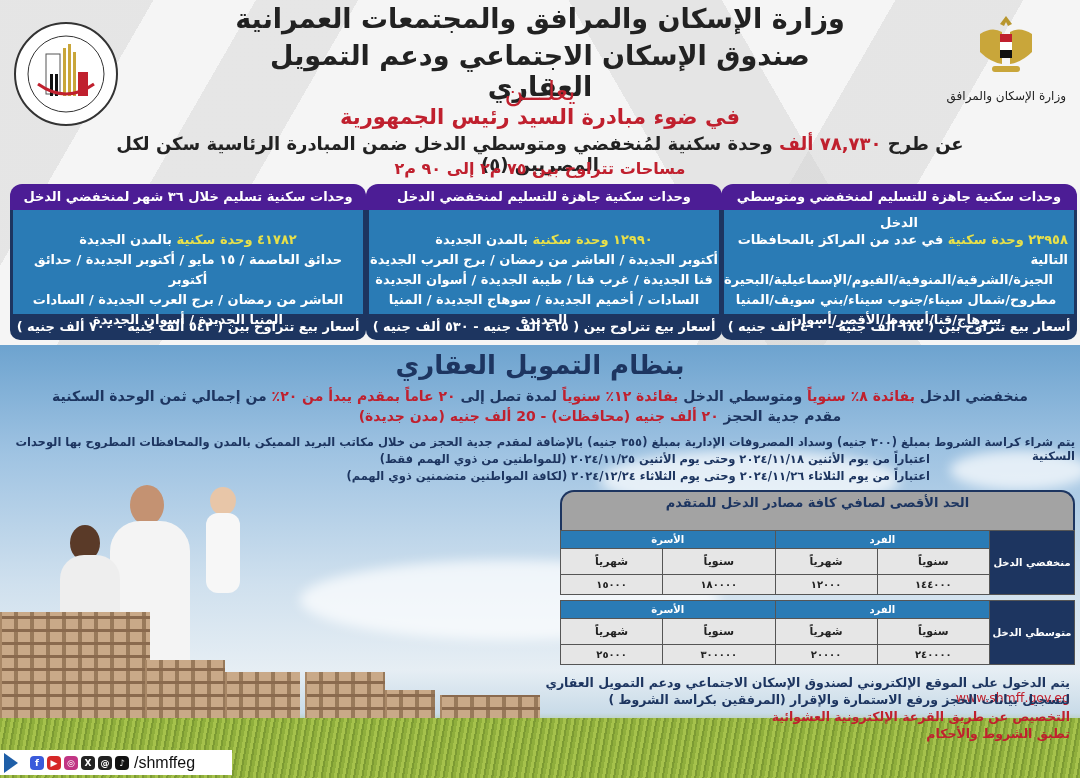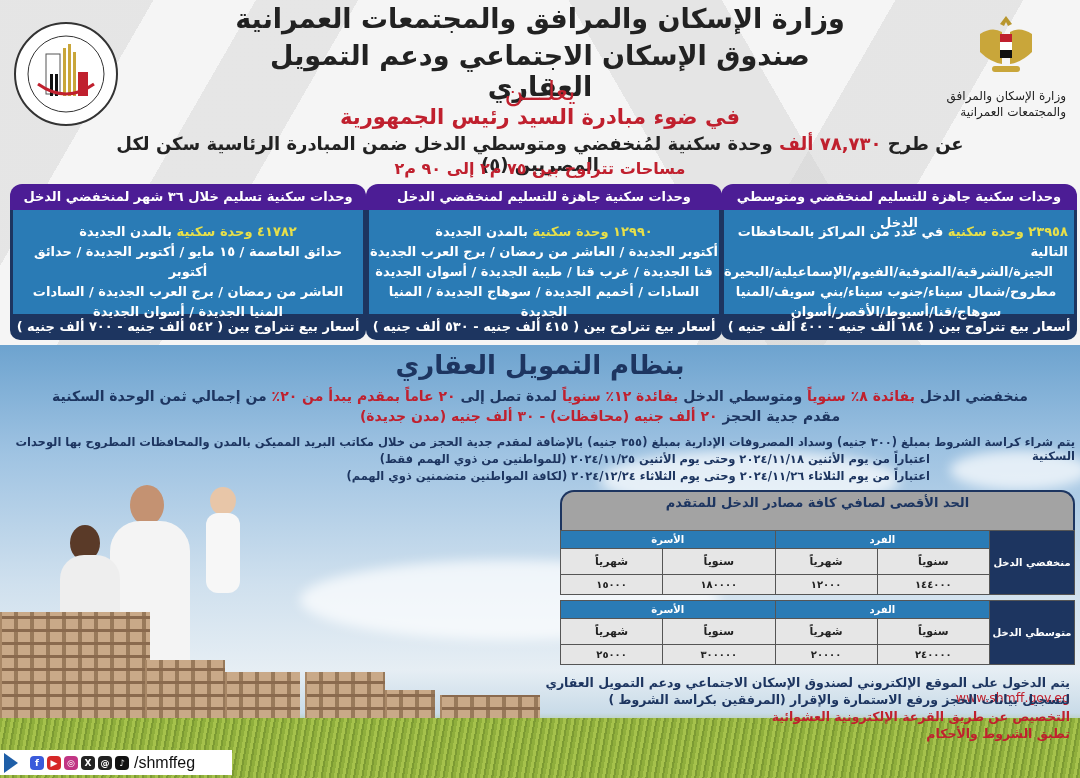--- a/index.html
+++ b/index.html
@@ -49,21 +49,21 @@
   .fund-logo { position: absolute; left: 14px; top: 22px; width: 104px; height: 104px; border-radius: 50%; border: 2px solid #333; background: #fff; }
 
   
   .card { position: absolute; top: 184px; width: 356px; height: 156px; }
   .card-head {
     height: 26px; background: #4c1d95; color: #fff; font-size: 13px; font-weight: bold;
     text-align: center; line-height: 26px; border-radius: 12px 12px 0 0;
   }
   .card-body {
     background: #2a7bb5; height: 104px; color: #fff; font-size: 13px; font-weight: bold;
-    text-align: center; padding-top: 12px; line-height: 20px; border-left: 3px solid #1d3560; border-right: 3px solid #1d3560;
+    text-align: center; padding-top: 20px; line-height: 20px; border-left: 3px solid #1d3560; border-right: 3px solid #1d3560;
   }
   .card-body .hl { color: #e8e04a; }
   .card-foot {
     height: 26px; background: #1d3560; color: #fff; font-size: 13px; font-weight: bold;
     text-align: center; line-height: 26px; border-radius: 0 0 10px 10px;
   }
 
   
   .fin-title { position: absolute; top: 350px; left: 300px; width: 480px; text-align: center; font-size: 26px; font-weight: bold; color: #1d3560; }
   .fin-line1 { position: absolute; top: 388px; left: 40px; width: 1000px; text-align: center; font-size: 14px; font-weight: bold; color: #1d3560; }
@@ -127,21 +127,20 @@
     <path d="M8 22 Q20 14 30 20 L30 52 Q18 50 8 40 Z" fill="#c9a63a"></path>
     <path d="M60 22 Q48 14 38 20 L38 52 Q50 50 60 40 Z" fill="#c9a63a"></path>
     <rect x="28" y="22" width="12" height="8" fill="#c0202e"></rect>
     <rect x="28" y="30" width="12" height="8" fill="#ffffff"></rect>
     <rect x="28" y="38" width="12" height="8" fill="#111"></rect>
     <rect x="20" y="54" width="28" height="6" rx="3" fill="#c9a63a"></rect>
   </svg>
 </div>
 <div class="ministry-text">
   <div>وزارة الإسكان والمرافق</div>
-  <div>والمجتمعات العمرانية</div>
 </div>
 <div class="fund-logo">
   <svg width="100" height="100" viewBox="0 0 100 100">
     <circle cx="50" cy="50" r="38" fill="none" stroke="#333" stroke-width="1"></circle>
     <rect x="30" y="30" width="14" height="40" fill="#fff" stroke="#555"></rect>
     <rect x="34" y="50" width="3" height="22" fill="#111"></rect>
       <rect x="39" y="50" width="3" height="22" fill="#111"></rect>
     <rect x="47" y="24" width="3" height="48" fill="#c9a63a"></rect>
       <rect x="52" y="20" width="3" height="52" fill="#c9a63a"></rect>
     <rect x="57" y="28" width="3" height="44" fill="#c9a63a"></rect>
@@ -199,21 +198,21 @@
   <span>منخفضي الدخل</span>
   <span class="red">بفائدة ٨٪ سنوياً</span>
   <span>ومتوسطي الدخل</span>
   <span class="red">بفائدة ١٢٪ سنوياً</span>
   <span>لمدة تصل إلى</span>
   <span class="red">٢٠ عاماً بمقدم يبدأ من ٢٠٪</span>
   <span>من إجمالي ثمن الوحدة السكنية</span>
 </div>
 <div class="fin-line2">
   <span>مقدم جدية الحجز</span>
-  <span class="red">٢٠ ألف جنيه (محافظات) - ٣٠ ألف جنيه (مدن جديدة)</span>
+  <span class="red">٢٠ ألف جنيه (محافظات) - 20 ألف جنيه (مدن جديدة)</span>
 </div>
 <div class="note" style="top:435px;">يتم شراء كراسة الشروط بمبلغ (٣٠٠ جنيه) وسداد المصروفات الإدارية بمبلغ (٣٥٥ جنيه) بالإضافة لمقدم جدية الحجز من خلال مكاتب البريد المميكن بالمدن والمحافظات المطروح بها الوحدات السكنية</div>
 <div class="note" style="top:452px;right:150px;width:auto;">اعتباراً من يوم الأثنين ٢٠٢٤/١١/١٨ وحتى يوم الأثنين ٢٠٢٤/١١/٢٥ (للمواطنين من ذوي الهمم فقط)</div>
 <div class="note" style="top:469px;right:150px;width:auto;">اعتباراً من يوم الثلاثاء ٢٠٢٤/١١/٢٦ وحتى يوم الثلاثاء ٢٠٢٤/١٢/٢٤ (لكافة المواطنين متضمنين ذوي الهمم)</div>
 
 <div class="tbl-wrap">
   <div class="tbl-title">الحد الأقصى لصافي كافة مصادر الدخل للمتقدم</div>
   <table class="tbl">
     <tbody>
         <tr>

